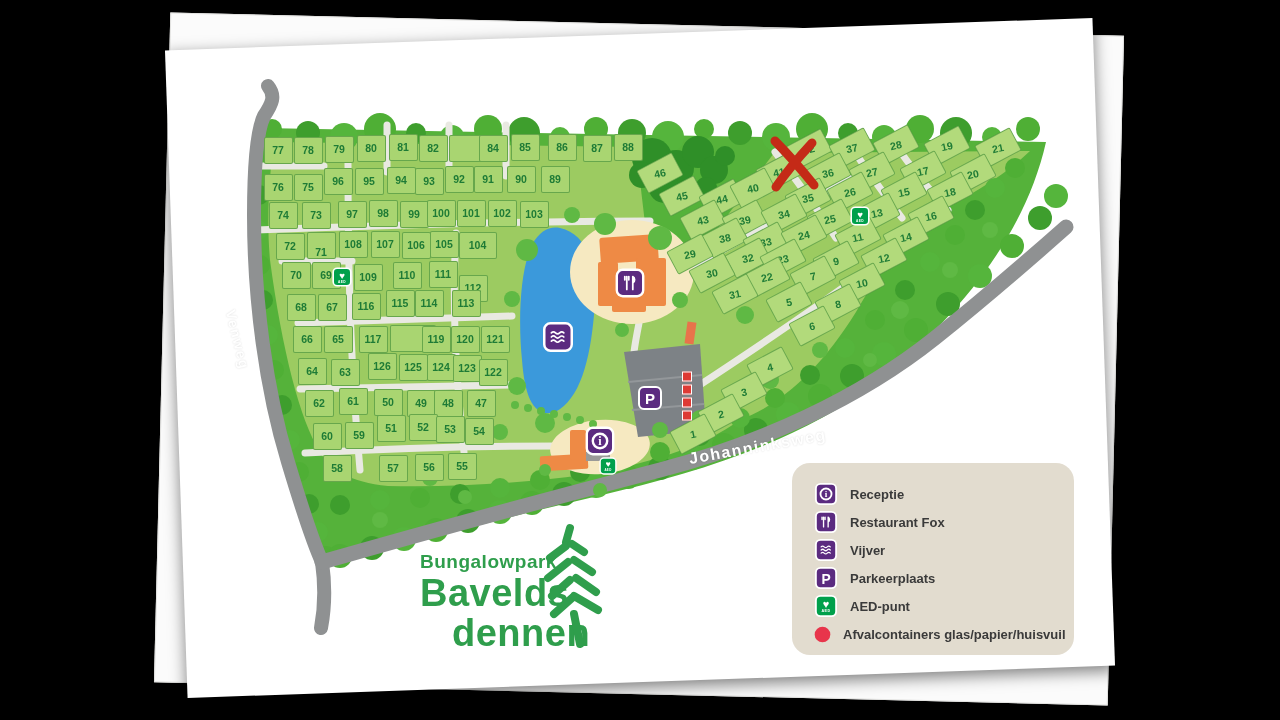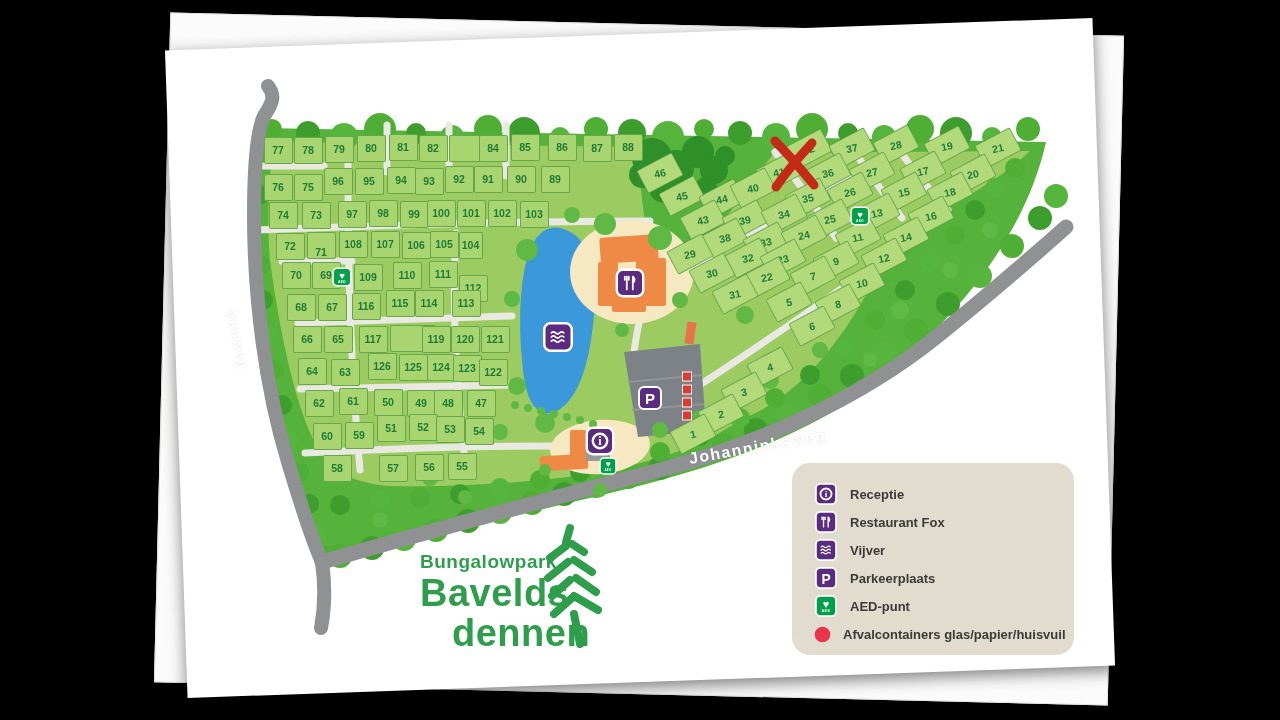--- a/index.html
+++ b/index.html
@@ -350,21 +350,21 @@
       </div>
       <div class="plot g" style="left: 370.5px; top: 230.5px; width: 29px; height: 27px;">
         <span>107</span>
       </div>
       <div class="plot g" style="left: 401.5px; top: 231.5px; width: 29px; height: 27px;">
         <span>106</span>
       </div>
       <div class="plot g" style="left: 429.5px; top: 230.5px; width: 29px; height: 27px;">
         <span>105</span>
       </div>
-      <div class="plot g" style="left: 458.5px; top: 231.5px; width: 24px; height: 27px;">
+      <div class="plot g" style="left: 458.5px; top: 231.5px; width: 38px; height: 27px;">
         <span>104</span>
       </div>
       <div class="plot g" style="left: 281.5px; top: 261.5px; width: 29px; height: 27px;">
         <span>70</span>
       </div>
       <div class="plot g" style="left: 311.5px; top: 261.5px; width: 29px; height: 27px;">
         <span>69</span>
       </div>
       <div class="plot g" style="left: 353.5px; top: 263.5px; width: 29px; height: 27px;">
         <span>109</span>

